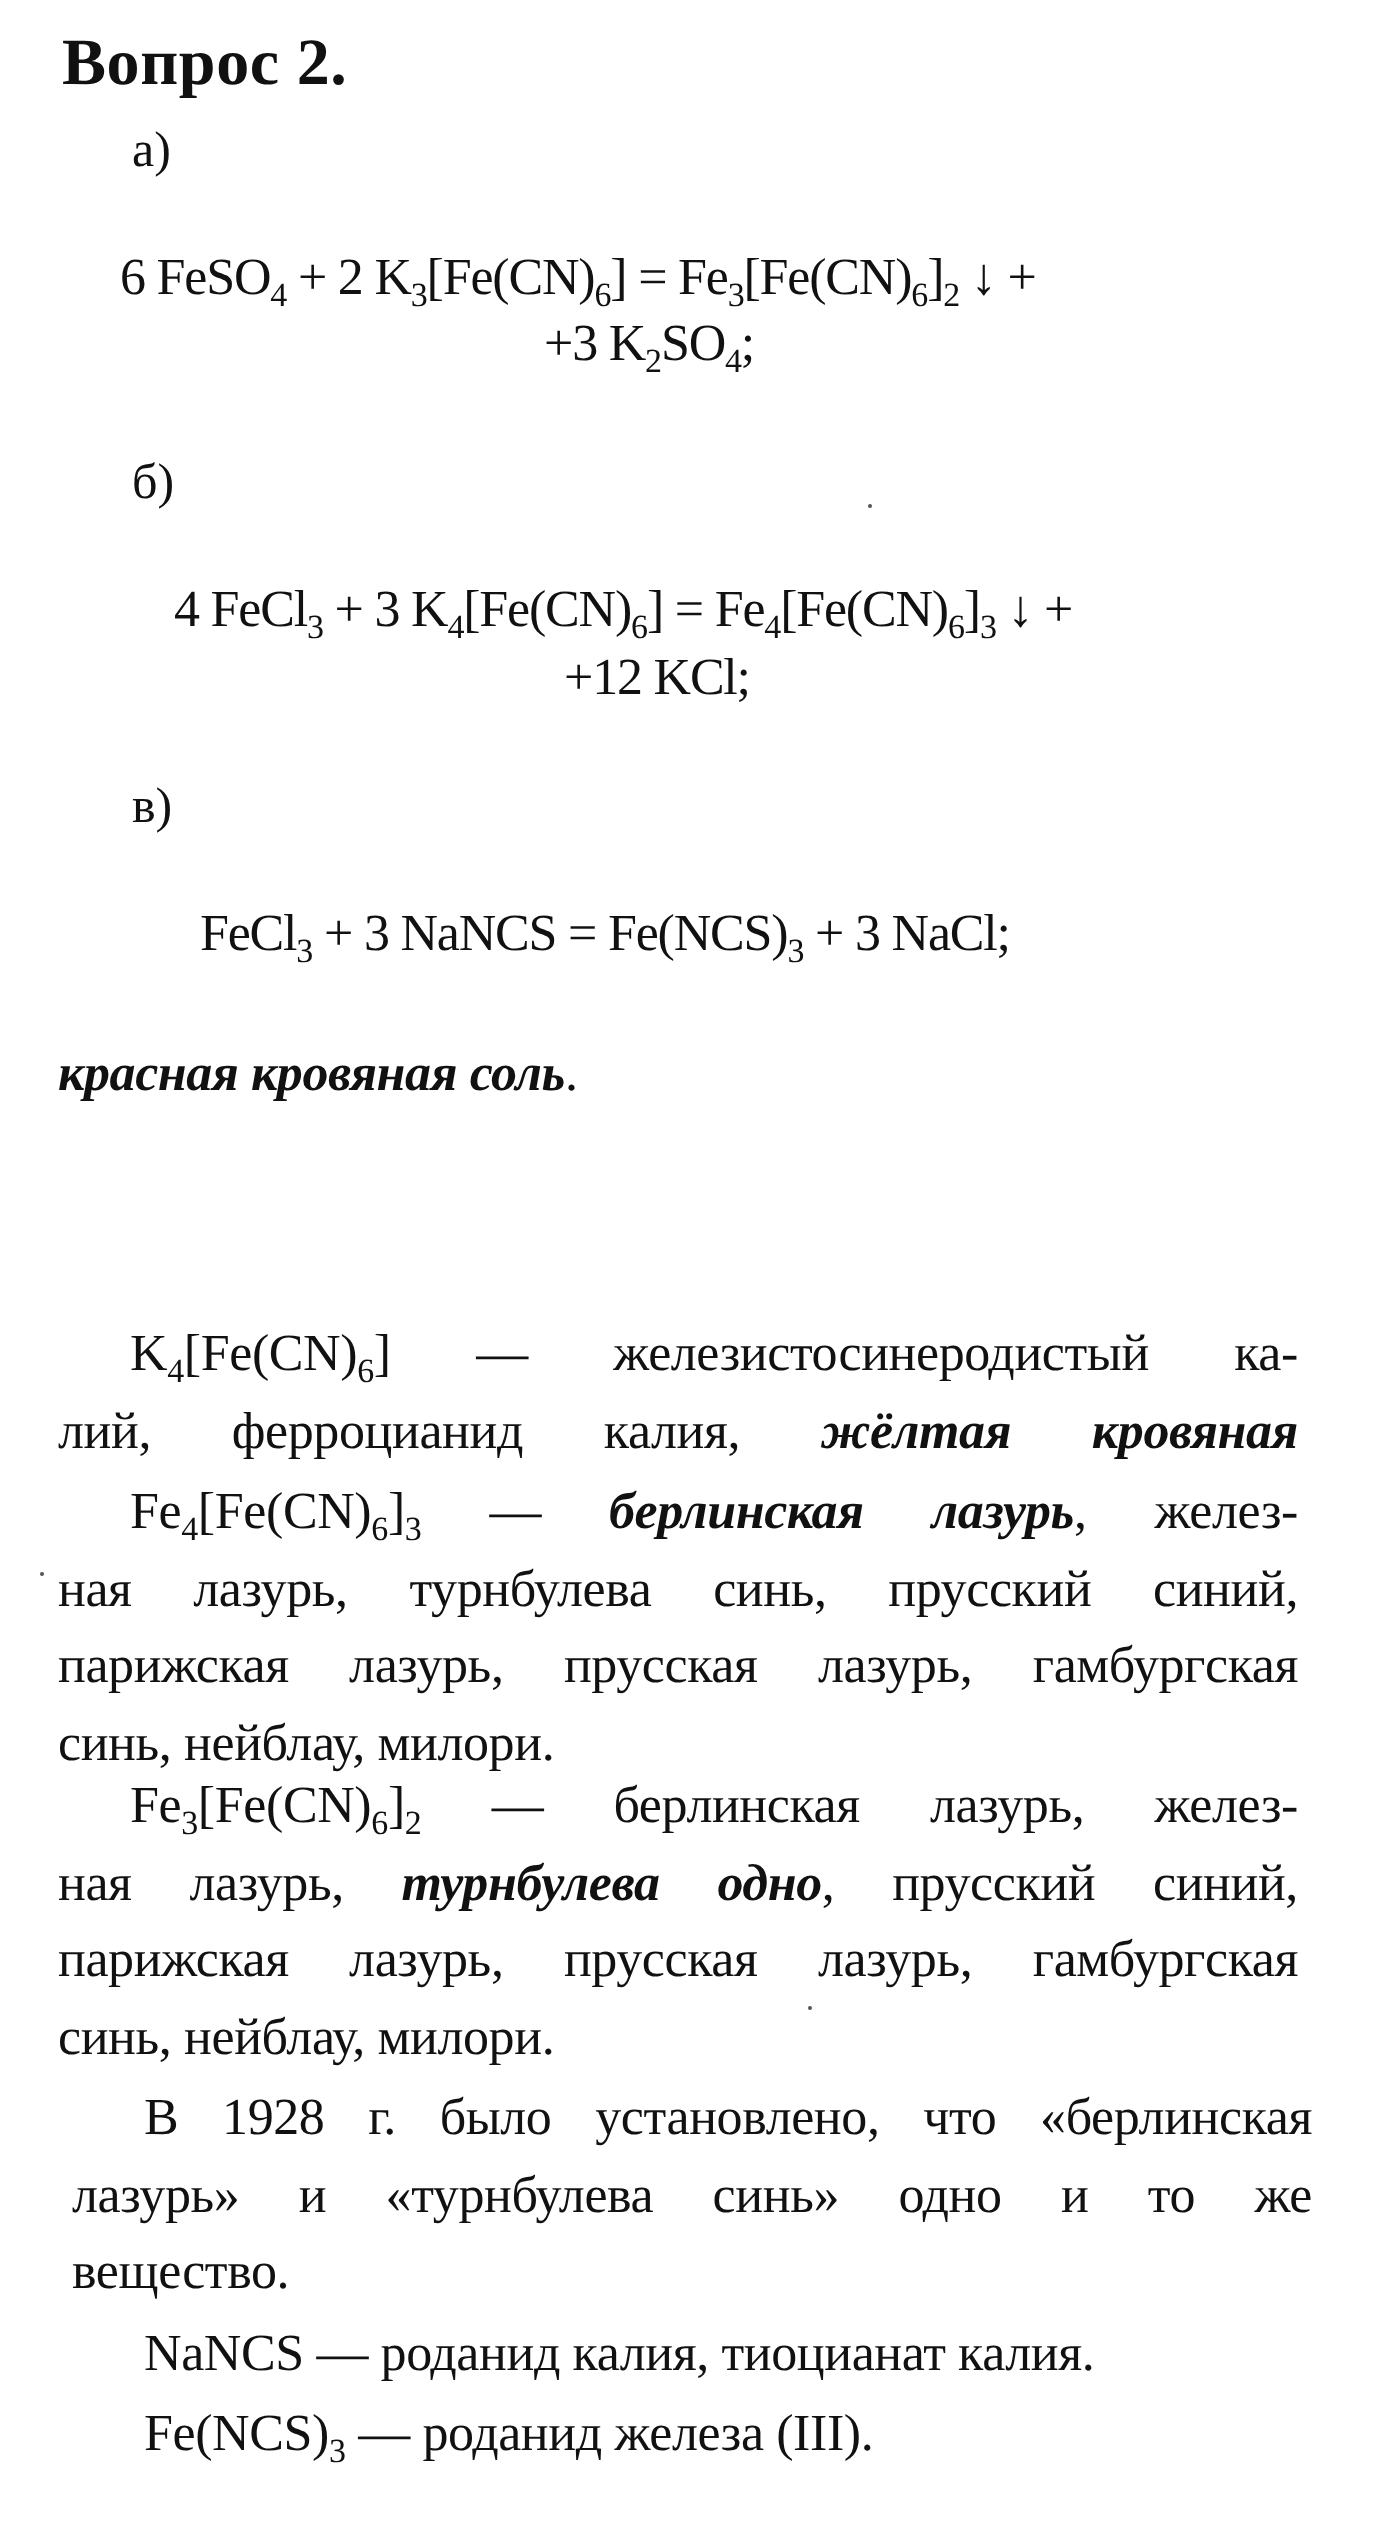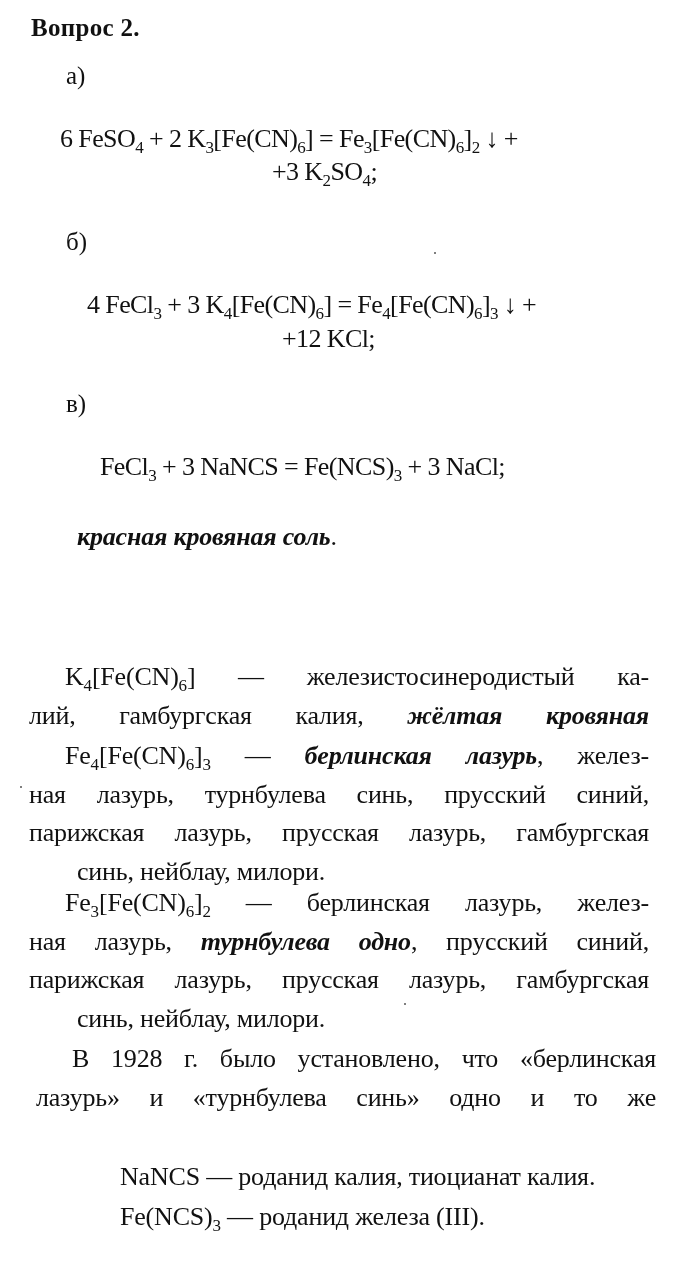--- a/index.html
+++ b/index.html
@@ -13,21 +13,21 @@
     position: relative;
     overflow: hidden;
     font-family: "Liberation Serif", "DejaVu Serif", serif;
     color: #111111;
   }
   .abs { position: absolute; white-space: nowrap; }
   .title {
     left: 31px; top: 14px;
     font-family: "Liberation Serif", serif;
     font-weight: bold;
-    font-size: 25px;
+    font-size: 33px;
     letter-spacing: 0.3px;
   }
   .label {
     font-size: 25px;
     left: 66px;
   }
   .eq {
     font-size: 26px;
     letter-spacing: -0.6px;
   }
@@ -46,21 +46,21 @@
     text-align-last: left;
     letter-spacing: -0.2px;
   }
   .para .line {
     display: block;
     text-align: justify;
     text-align-last: justify;
     white-space: nowrap;
     height: 38.5px;
   }
-  .para .line.last { text-align-last: left; margin-left: 48px; }
+  .para .line.last { text-align-last: left; }
   .para .indent { padding-left: 36px; }
   .para sub {
     font-size: 17px;
     vertical-align: -6px;
     line-height: 0;
   }
   .bi {
     font-weight: bold;
     font-style: italic;
   }
@@ -99,21 +99,21 @@
 
 <div class="para" style="top:518px;">
   <span class="line last"><span class="bi">красная кровяная соль</span><span>.</span></span>
 </div>
 
 <div class="para" style="top:658px;">
   <span class="line indent">
     <span><span>K</span><sub>4</sub><span>[Fe(CN)</span><sub>6</sub><span>]</span></span>
     <span>— железистосинеродистый ка-</span>
   </span>
-  <span class="line"><span>лий, гамбургская калия,</span> <span class="bi">жёлтая кровяная</span></span>
+  <span class="line"><span>лий, ферроцианид калия,</span> <span class="bi">жёлтая кровяная</span></span>
 </div>
 
 <div class="para" style="top:737px;">
   <span class="line indent">
     <span><span>Fe</span><sub>4</sub><span>[Fe(CN)</span><sub>6</sub><span>]</span><sub>3</sub></span>
     <span>—</span>
     <span><span class="bi">берлинская лазурь</span><span>, желез-</span></span>
   </span>
   <span class="line">ная лазурь, турнбулева синь, прусский синий,</span>
   <span class="line">парижская лазурь, прусская лазурь, гамбургская</span>
@@ -126,20 +126,21 @@
     <span>— берлинская лазурь, желез-</span>
   </span>
   <span class="line"><span>ная лазурь,</span> <span><span class="bi">турнбулева одно</span><span>, прусский синий,</span></span></span>
   <span class="line">парижская лазурь, прусская лазурь, гамбургская</span>
   <span class="line last">синь, нейблау, милори.</span>
 </div>
 
 <div class="para" style="top:1040px; left:36px; width:620px;">
   <span class="line indent">В 1928 г. было установлено, что «берлинская</span>
   <span class="line">лазурь» и «турнбулева синь» одно и то же</span>
+  <span class="line last">вещество.</span>
 </div>
 
 <div class="para" style="top:1158px; left:36px;">
   <span class="line last indent"><span>NaNCS</span><span> — роданид калия, тиоцианат калия.</span></span>
 </div>
 <div class="para" style="top:1198px; left:36px;">
   <span class="line last indent"><span><span>Fe(NCS)</span><sub>3</sub></span><span> — роданид железа (III).</span></span>
 </div>
 
 <div class="dot" style="left:434px; top:252px;"></div>

